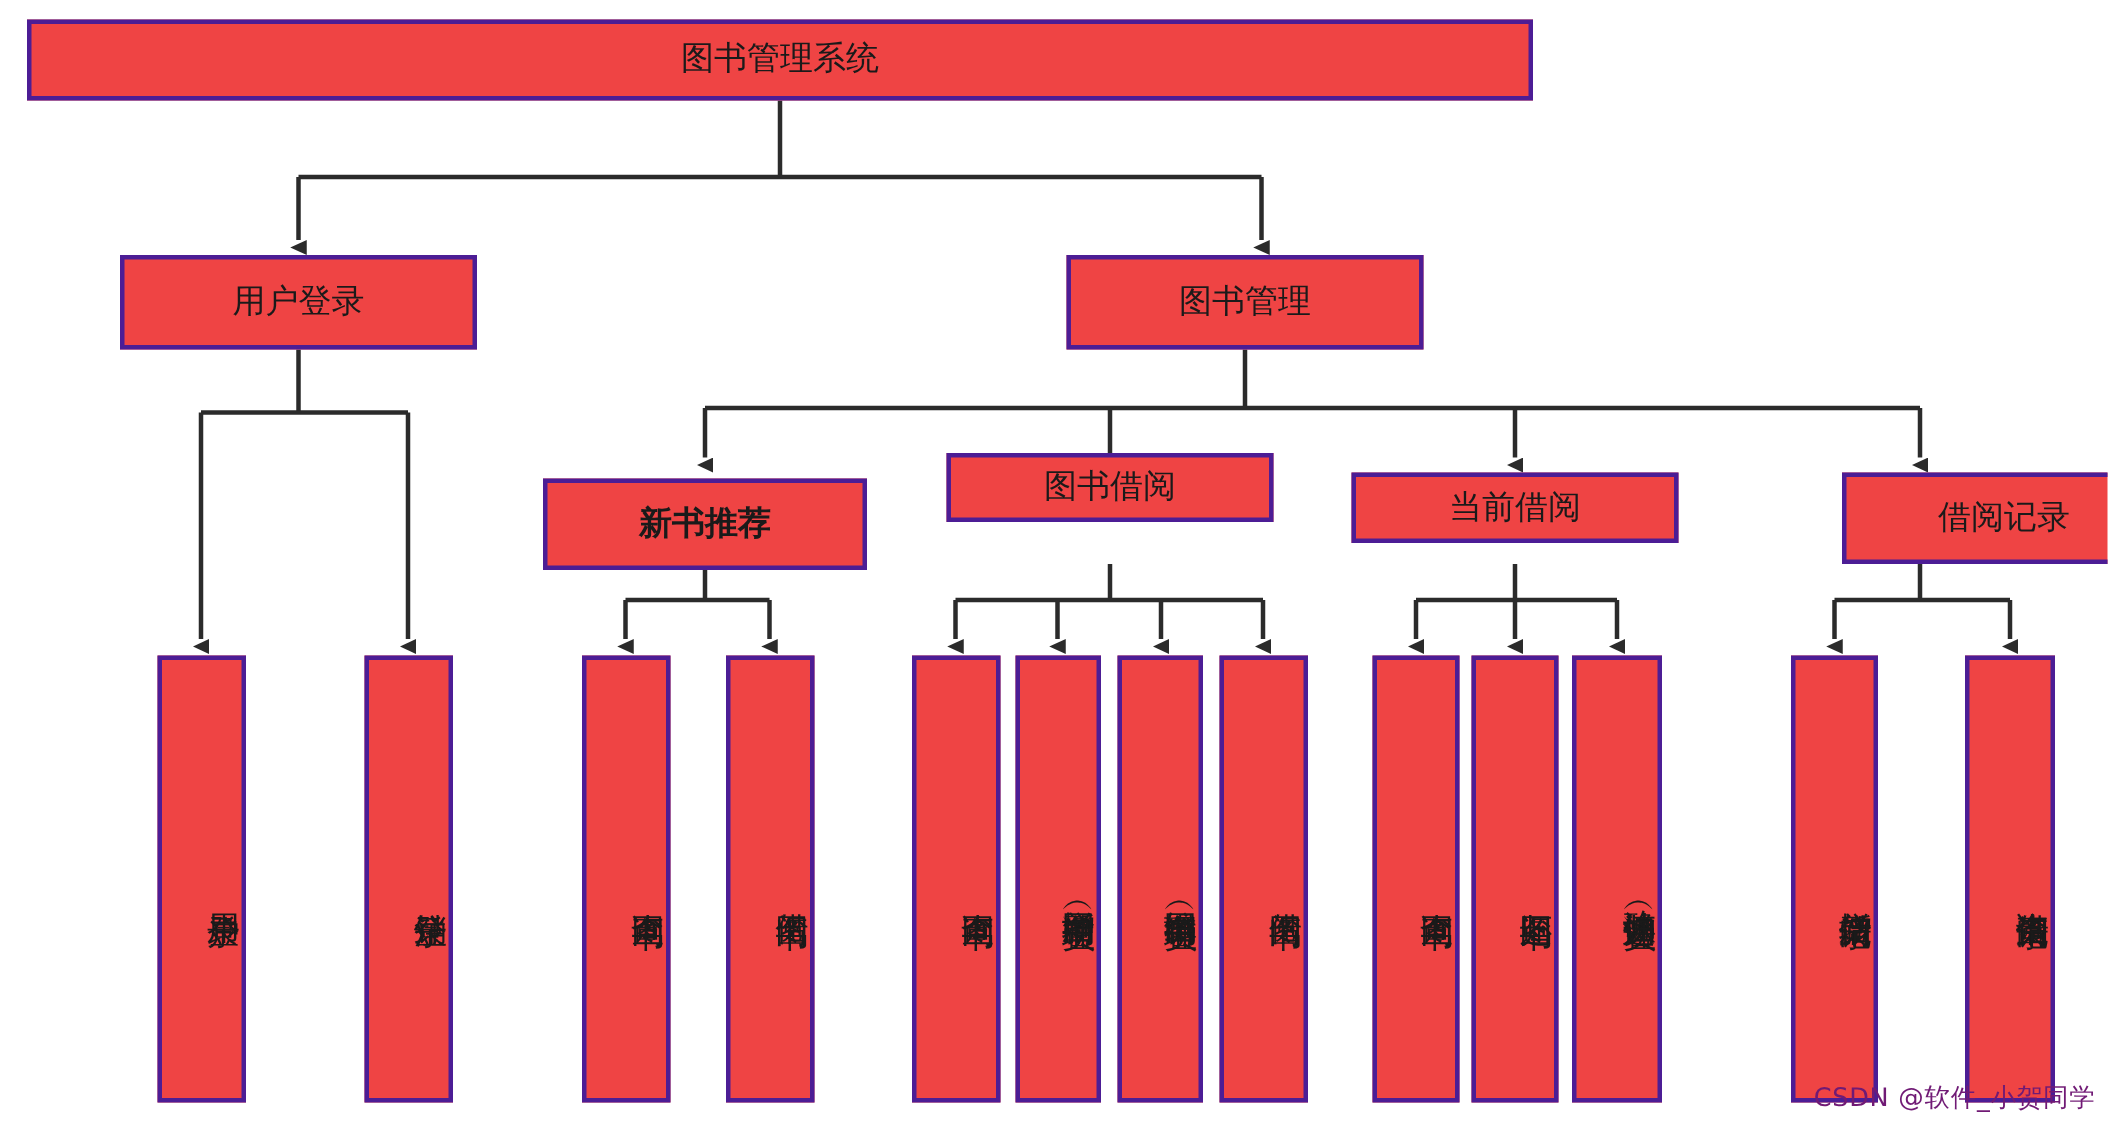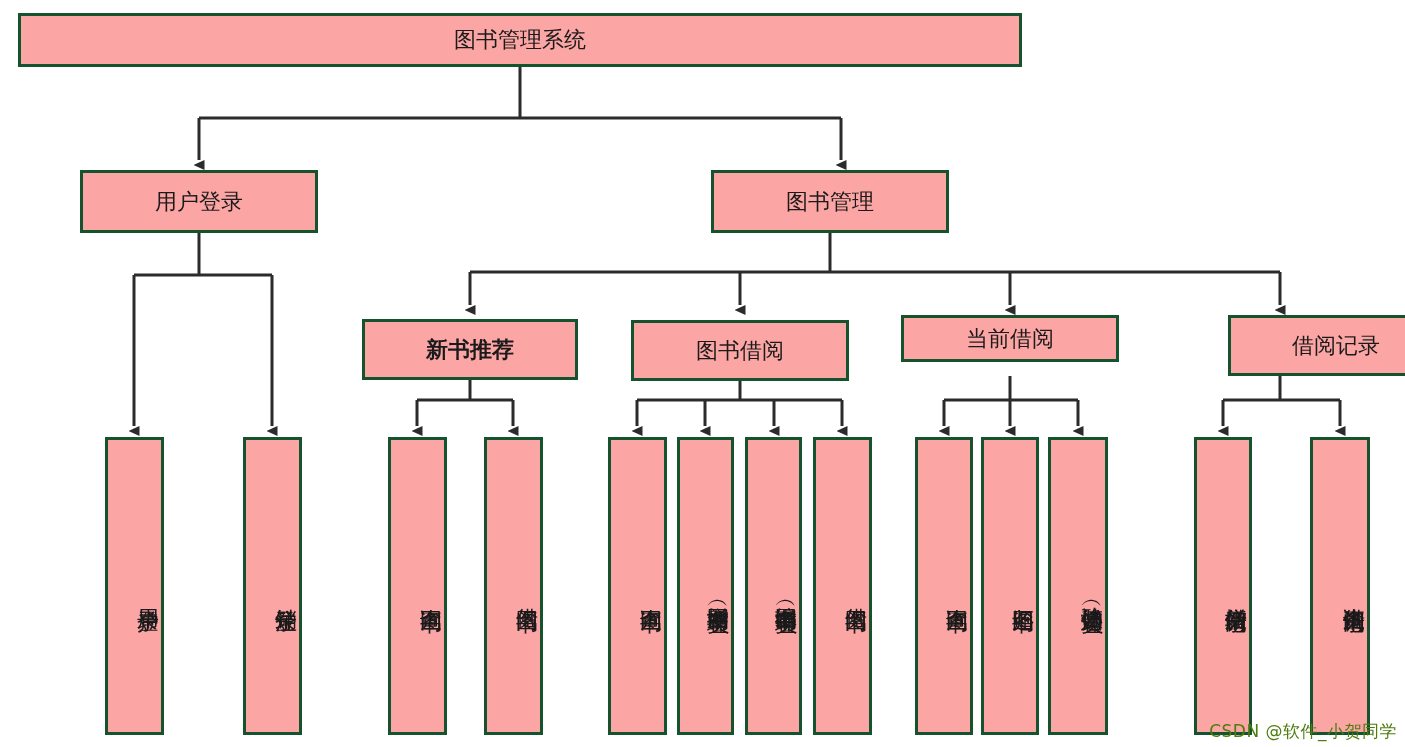--- a/index.html
+++ b/index.html
@@ -16,22 +16,22 @@
     background:#ffffff;
   }
   #edges{
     position:absolute;left:0;top:0;
     width:1405px;height:747px;
     pointer-events:none;
   }
   .node{
     position:absolute;
     box-sizing:border-box;
-    background:#fca5a5;
-    border:3px solid #14532d;
+    background:#ef4444;
+    border:3px solid #4c1d95;
     display:flex;
     align-items:center;
     justify-content:center;
     color:#1a1a1a;
     line-height:1.18;
   }
   .node.h{
     font-size:22px;
   }
   .node.v{
@@ -47,21 +47,21 @@
     display:block;
     writing-mode:vertical-rl;
     text-orientation:upright;
     white-space:nowrap;
   }
   #watermark{
     position:absolute;
     right:8px;
     bottom:4px;
     font-size:17px;
-    color:#4d7c0f;
+    color:#701a75;
     letter-spacing:0.5px;
     white-space:nowrap;
     user-select:none;
   }
 </style>
 </head>
 <body>
 
 <div id="diagram">
 
@@ -122,21 +122,21 @@
   <div class="node h" style="left:80px;top:170px;width:238px;height:63px;">
     <span>用户登录</span>
   </div>
   <div class="node h" style="left:711px;top:170px;width:238px;height:63px;">
     <span>图书管理</span>
   </div>
 
   <div class="node h" style="left:362px;top:319px;width:216px;height:61px;font-weight:bold;">
     <span>新书推荐</span>
   </div>
-  <div class="node h" style="left:631px;top:320px;width:218px;height:61px;">
+  <div class="node h" style="left:631px;top:302px;width:218px;height:46px;">
     <span>图书借阅</span>
   </div>
   <div class="node h" style="left:901px;top:315px;width:218px;height:47px;">
     <span>当前借阅</span>
   </div>
   <div class="node h" style="left:1228px;top:315px;width:216px;height:61px;">
     <span>借阅记录</span>
   </div>
 
   <div class="node v" style="left:105px;top:437px;width:59px;height:298px;">

